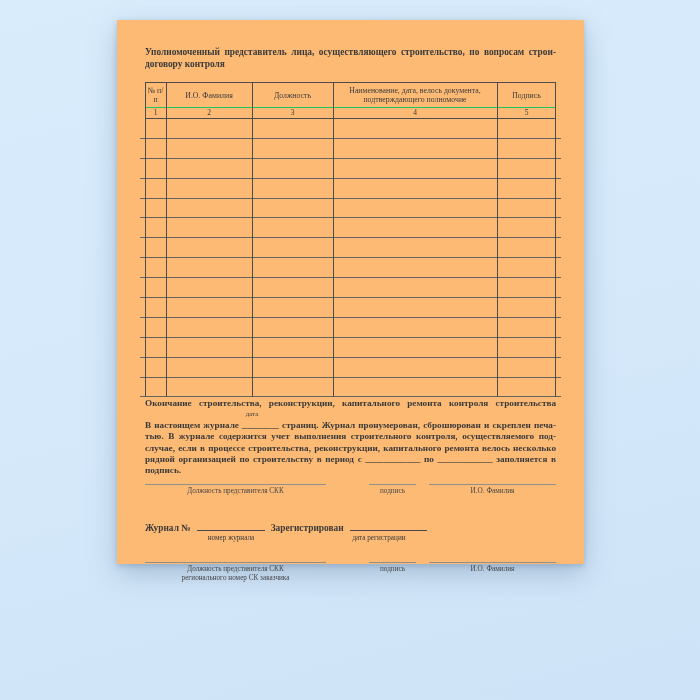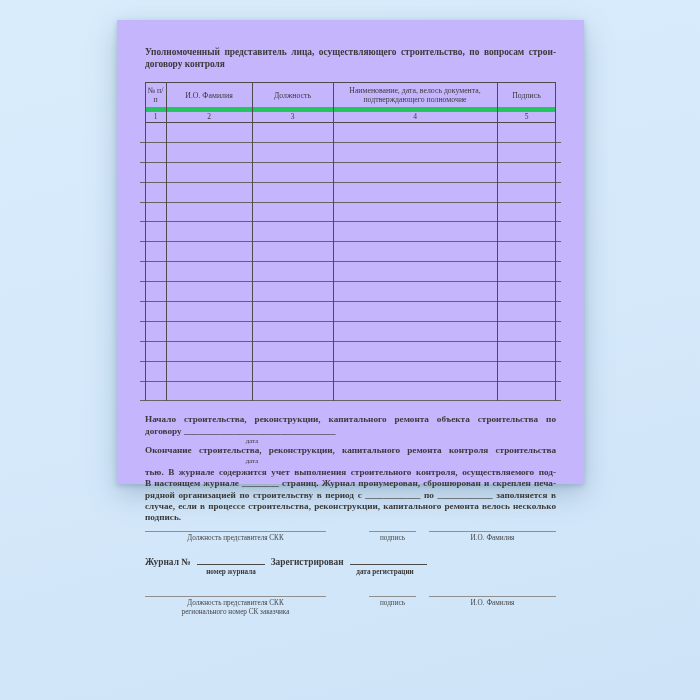--- a/index.html
+++ b/index.html
@@ -3,34 +3,34 @@
 <meta charset="utf-8">
 <style>
   html,body { margin:0; padding:0; }
   body {
     width:700px; height:700px; overflow:hidden; position:relative;
     background: linear-gradient(165deg, #d9ecfc 0%, #d4e8fa 55%, #cfe3f8 100%);
     font-family: "Liberation Serif", "DejaVu Serif", serif;
     color:#3a3a3a;
   }
   .page {
-    position:absolute; left:117px; top:20px; width:467px; height:464px;
-    background:#c4b5fd;
+    position:absolute; left:117px; top:20px; width:467px; height:544px;
+    background:#fdba74;
     box-shadow: 0 2px 5px rgba(105,135,165,.38), 0 10px 26px rgba(105,135,165,.42);
   }
   .content { position:absolute; left:28px; top:27px; width:411px; }
 
   .title { font-size:9.4px; line-height:11.5px; font-weight:bold; }
   .jline { text-align:justify; text-align-last:justify; }
 
   
   .tbl { position:relative; margin-top:12px; width:411px; border-top:1px solid #4c4c4c; }
   .vl { position:absolute; top:0; bottom:0; width:1px; background:#4c4c4c; z-index:2; }
   .vl0{left:0} .vl1{left:21px} .vl2{left:107px} .vl3{left:188px} .vl4{left:352px} .vl5{left:410px}
-  .hrow { display:flex; height:24px; border-bottom:5px solid #22c55e; }
+  .hrow { display:flex; height:24px; border-bottom:1px solid #22c55e; }
   .hcell { display:flex; align-items:center; justify-content:center; text-align:center;
            font-size:7.8px; line-height:9px; padding:0 2px; box-sizing:border-box; }
   .c0{width:21px} .c1{width:86px} .c2{width:81px} .c3{width:164px} .c4{width:59px}
   .nrow { display:flex; height:10px; border-bottom:1px solid #4c4c4c; }
   .ncell { display:flex; align-items:center; justify-content:center;
            font-size:7.5px; line-height:10px; box-sizing:border-box; }
   .trow { height:19.9px; position:relative; }
   .trow::after { content:""; position:absolute; left:-5px; right:-5px; bottom:0;
                  height:1px; background:#646464; }
 
@@ -45,27 +45,27 @@
 
   
   .sigrow { display:flex; align-items:flex-start; }
   .sig1 { margin-top:8px; }
   .sig2 { margin-top:18px; }
   .sigcol { border-top:1px solid #8f8f8f; padding-top:2px; text-align:center;
             font-size:7.2px; line-height:9px; color:#454545; }
   .sw1 { width:181px; } .sw2 { width:47px; margin-left:43px; } .sw3 { width:127px; margin-left:13px; }
 
   
-  .journal { margin-top:12px; font-size:9.4px; line-height:11px; font-weight:bold; }
+  .journal { margin-top:25px; font-size:9.4px; line-height:11px; font-weight:bold; }
   .blank { display:inline-block; height:9px; border-bottom:1px solid #4a4a4a; }
   .bk1 { width:68px; margin:0 6px; }
   .bk2 { width:77px; margin-left:6px; }
-  .jcaps { position:relative; height:10px; font-weight:bold; font-size:7.2px; line-height:9px; }
+  .jcaps { position:relative; height:10px; font-weight:normal; font-size:7.2px; line-height:9px; }
   .jc1 { position:absolute; left:45px; width:82px; text-align:center; }
-  .jc2 { position:absolute; left:195px; width:90px; text-align:center; }
+  .jc2 { position:absolute; left:189px; width:90px; text-align:center; }
 </style>
 </head>
 <body>
 
 <div class="page">
   <div class="content">
 
     <div class="title">
       <div class="jline">Уполномоченный представитель лица, осуществляющего строительство, по вопросам строи-</div>
       <div>договору контроля</div>
@@ -106,36 +106,31 @@
           <div class="trow"></div>
           <div class="trow"></div>
           <div class="trow"></div>
           <div class="trow"></div>
           <div class="trow"></div>
           <div class="trow"></div>
           <div class="trow"></div>
         </div>
     </div>
 
-    <div class="para p-start">
-      <div class="jline">Начало строительства, реконструкции, капитального ремонта объекта строительства по</div>
-      <div class="lastline">договору _________________________________</div>
-      <div class="datecap">дата</div>
-    </div>
 
     <div class="para p-end">
       <div class="jline">Окончание строительства, реконструкции, капитального ремонта контроля строительства</div>
       <div class="datecap">дата</div>
     </div>
 
     <div class="pages">
+      <div class="jline">В настоящем журнале ________ страниц. Журнал пронумерован, сброшюрован и скреплен печа-</div>
       <div class="jline">тью. В журнале содержится учет выполнения строительного контроля, осуществляемого под-</div>
-      <div class="jline">В настоящем журнале ________ страниц. Журнал пронумерован, сброшюрован и скреплен печа-</div>
+      <div class="jline">случае, если в процессе строительства, реконструкции, капитального ремонта велось несколько</div>
       <div class="jline">рядной организацией по строительству в период с ____________ по ____________ заполняется в</div>
-      <div class="jline">случае, если в процессе строительства, реконструкции, капитального ремонта велось несколько</div>
       <div class="lastline">подпись.</div>
     </div>
 
     <div class="sigrow sig1">
       <div class="sigcol sw1">Должность представителя СКК</div>
       <div class="sigcol sw2">подпись</div>
       <div class="sigcol sw3">И.О. Фамилия</div>
     </div>
 
     <div class="journal">

